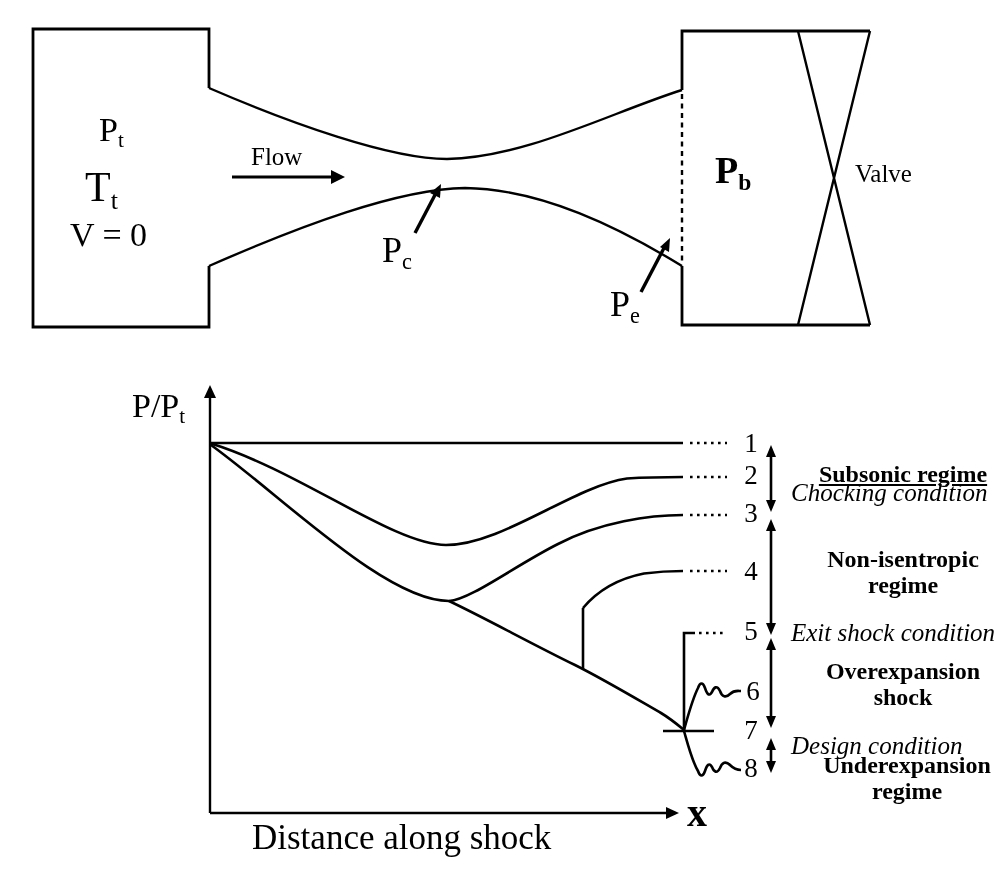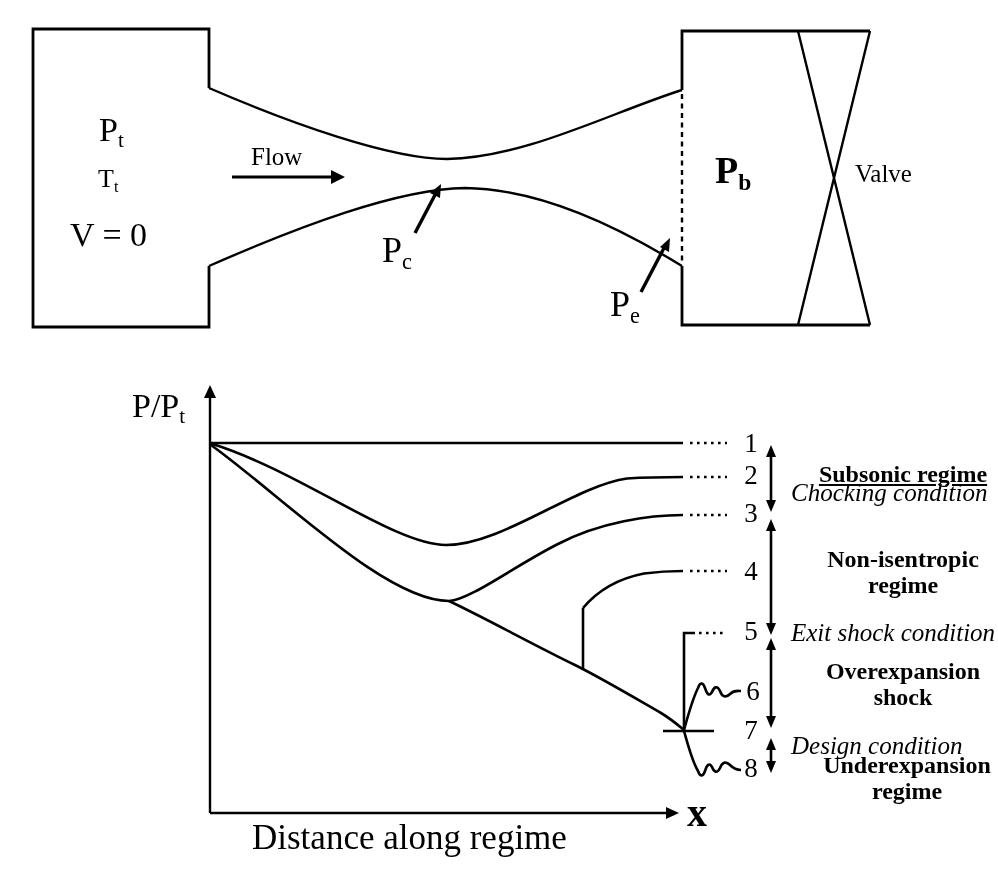--- a/index.html
+++ b/index.html
@@ -112,31 +112,31 @@
         <g>
           <path d="M771,746 L771,765"></path>
           <polygon points="766,750 771,738 776,750" fill="#000" stroke="none"></polygon>
           <polygon points="766,761 771,773 776,761" fill="#000" stroke="none"></polygon>
         </g>
       </g>
     </g>
   </svg>
 
   <div class="lbl" style="left:99px;top:112px;font-size:34px;"><span>P</span><span class="sb">t</span></div>
-  <div class="lbl" style="left:98px;top:165px;font-size:26px;"><span>T</span><span class="sb">t</span></div>
+  <div class="lbl" style="left:85px;top:165px;font-size:42px;"><span>T</span><span class="sb">t</span></div>
   <div class="lbl" style="left:70px;top:217px;font-size:34px;">V = 0</div>
   <div class="lbl" style="left:251px;top:144px;font-size:25px;">Flow</div>
   <div class="lbl" style="left:382px;top:232px;font-size:36px;"><span>P</span><span class="sb">c</span></div>
   <div class="lbl" style="left:610px;top:286px;font-size:36px;"><span>P</span><span class="sb">e</span></div>
   <div class="lbl" style="left:715px;top:151px;font-size:38px;font-weight:bold;"><span>P</span><span class="sb">b</span></div>
   <div class="lbl" style="left:855px;top:161px;font-size:25px;">Valve</div>
 
   <div class="lbl" style="left:132px;top:388px;font-size:34px;"><span>P/P</span><span class="sb">t</span></div>
   <div class="lbl" style="left:687px;top:793px;font-size:40px;font-weight:600;line-height:1;">x</div>
-  <div class="lbl" style="left:252px;top:820px;font-size:35px;">Distance along regime</div>
+  <div class="lbl" style="left:252px;top:820px;font-size:35px;">Distance along shock</div>
 
   <div class="lbl num" style="left:740px;top:430px;">1</div>
   <div class="lbl num" style="left:740px;top:462px;">2</div>
   <div class="lbl num" style="left:740px;top:500px;">3</div>
   <div class="lbl num" style="left:740px;top:558px;">4</div>
   <div class="lbl num" style="left:740px;top:618px;">5</div>
   <div class="lbl num" style="left:742px;top:678px;">6</div>
   <div class="lbl num" style="left:740px;top:717px;">7</div>
   <div class="lbl num" style="left:740px;top:755px;">8</div>
 

